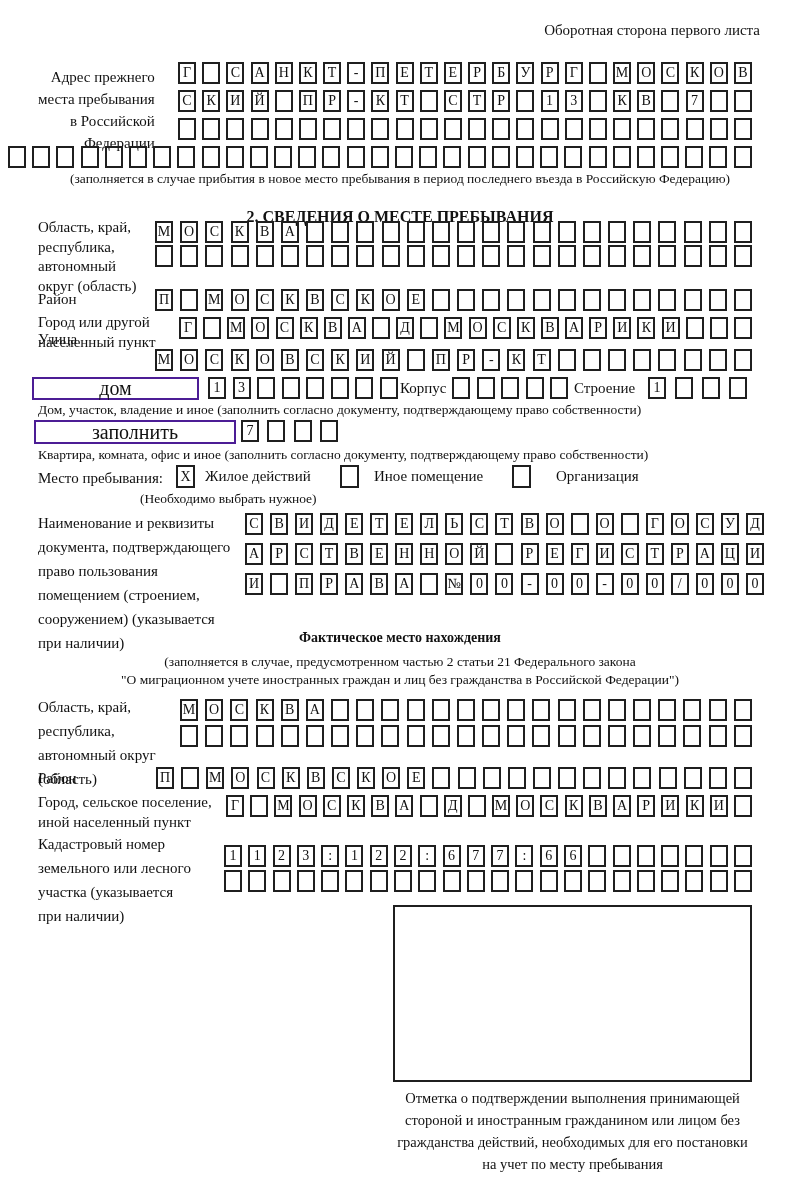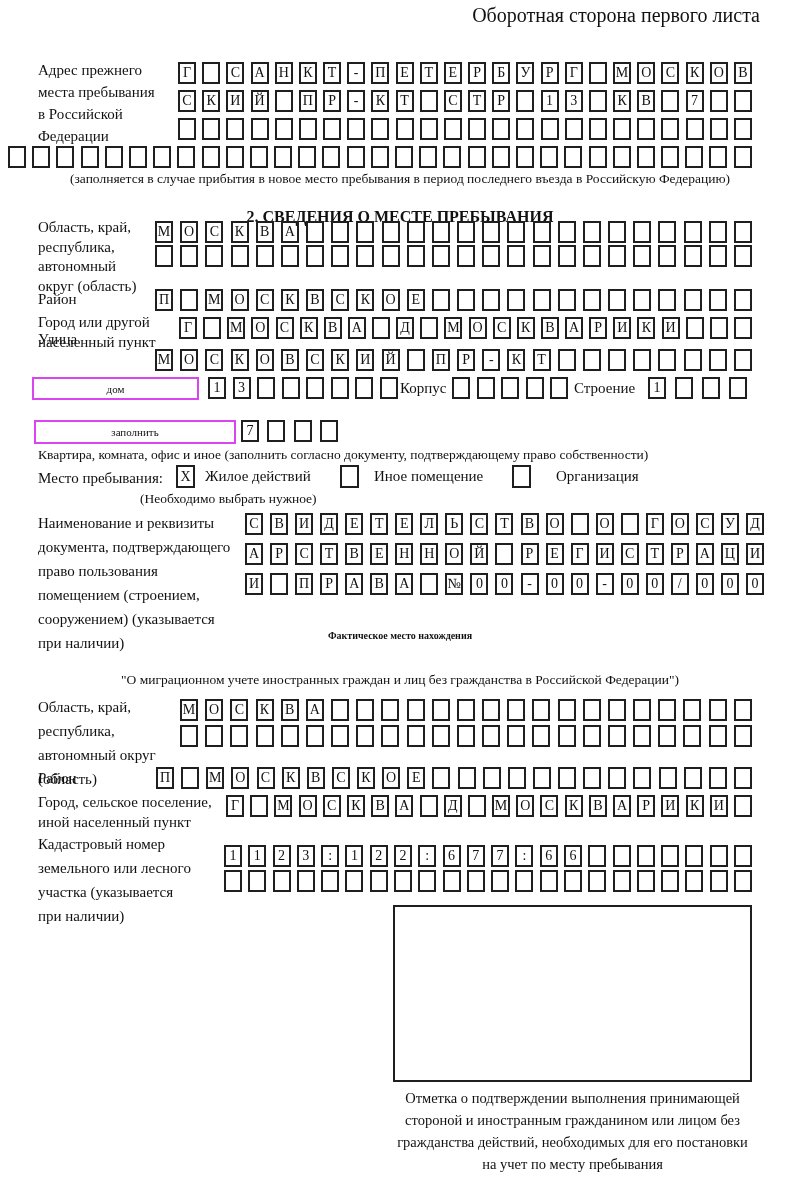--- a/index.html
+++ b/index.html
@@ -1,52 +1,52 @@
 <!DOCTYPE html>
 <html><head>
 <meta charset="utf-8">
 <style>
   html,body{margin:0;padding:0;background:#888;}
   .page{
     position:relative;width:800px;height:1180px;background:#ffffff;
     font-family:"Liberation Serif",serif;color:#111;overflow:hidden;margin:0 auto;
   }
-  .hdr{position:absolute;top:4px;right:40px;font-size:20px;font-family:Liberation Serif, serif;}
+  .hdr{position:absolute;top:22px;right:40px;font-size:15px;font-family:Liberation Serif, serif;}
   .lbl{position:absolute;font-size:15px;line-height:19.5px;white-space:pre-line;}
   .lh22{line-height:22px;}
   .lh20{line-height:20px;}
   .lh19{line-height:24px;font-family:Liberation Serif, serif;}
   .cap{position:absolute;font-size:13.5px;}
   .center{left:0;width:800px;text-align:center;}
   .title{position:absolute;left:0;width:800px;text-align:center;font-weight:bold;font-size:16px;}
   .grid{position:absolute;display:flex;justify-content:space-between;}
   .cell{
     flex:0 0 18px;height:22px;border:2px solid #1f1f1f;box-sizing:border-box;
     display:flex;align-items:center;justify-content:center;
     font-size:14px;line-height:1;overflow:hidden;
   }
   .wbox{
-    position:absolute;border:2px solid #d946ef;box-sizing:border-box;
-    display:flex;align-items:center;justify-content:center;font-size:11px;
+    position:absolute;border:2px solid #4c1d95;box-sizing:border-box;
+    display:flex;align-items:center;justify-content:center;font-size:20px;
   }
   .chk{
     position:absolute;width:19px;height:23px;border:2px solid #1f1f1f;box-sizing:border-box;
     display:flex;align-items:center;justify-content:center;font-size:14px;
   }
   .stamp{position:absolute;border:2px solid #1f1f1f;box-sizing:border-box;background:#fff;}
   .stampcap{position:absolute;font-size:14.5px;line-height:22px;text-align:center;white-space:pre-line;}
 </style>
 </head>
 <body>
 
 <div class="page">
 
   <div class="hdr">Оборотная сторона первого листа</div>
 
-  <div class="lbl lh22" style="left:38px;top:59px;">Адрес прежнего
+  <div class="lbl lh22" style="left:38px;top:66px;text-align:right;">Адрес прежнего
 места пребывания
 в Российской
 Федерации</div>
   <div class="grid" style="left:178px;top:62px;width:574px;">
       <div class="cell">Г</div>
       <div class="cell"></div>
       <div class="cell">С</div>
       <div class="cell">А</div>
       <div class="cell">Н</div>
       <div class="cell">К</div>
@@ -319,20 +319,21 @@
       <div class="cell"></div>
       <div class="cell"></div>
     </div>
   <div class="lbl" style="left:574px;top:379px;">Строение</div>
   <div class="grid" style="left:648px;top:377px;width:99px;">
       <div class="cell">1</div>
       <div class="cell"></div>
       <div class="cell"></div>
       <div class="cell"></div>
     </div>
+  <div class="cap" style="left:38px;top:402px;">Дом, участок, владение и иное (заполнить согласно документу, подтверждающему право собственности)</div>
 
   <div class="wbox" style="left:34px;top:420px;width:202px;height:24px;">заполнить</div>
   <div class="grid" style="left:241px;top:420px;width:97px;">
       <div class="cell">7</div>
       <div class="cell"></div>
       <div class="cell"></div>
       <div class="cell"></div>
     </div>
   <div class="cap" style="left:38px;top:447px;">Квартира, комната, офис и иное (заполнить согласно документу, подтверждающему право собственности)</div>
 
@@ -414,21 +415,22 @@
       <div class="cell">0</div>
       <div class="cell">-</div>
       <div class="cell">0</div>
       <div class="cell">0</div>
       <div class="cell">/</div>
       <div class="cell">0</div>
       <div class="cell">0</div>
       <div class="cell">0</div>
     </div>
 
-  <div class="title" style="top:630px;font-size:10px;">Фактическое место нахождения</div>
+  <div class="title" style="top:630px;font-size:14px;">Фактическое место нахождения</div>
+  <div class="cap center" style="top:654px;">(заполняется в случае, предусмотренном частью 2 статьи 21 Федерального закона</div>
   <div class="cap center" style="top:672px;">"О миграционном учете иностранных граждан и лиц без гражданства в Российской Федерации")</div>
 
   <div class="lbl lh19" style="left:38px;top:695px;">Область, край,
 республика,
 автономный округ
 (область)</div>
   <div class="grid" style="left:180px;top:699px;width:572px;">
       <div class="cell">М</div>
       <div class="cell">О</div>
       <div class="cell">С</div>

